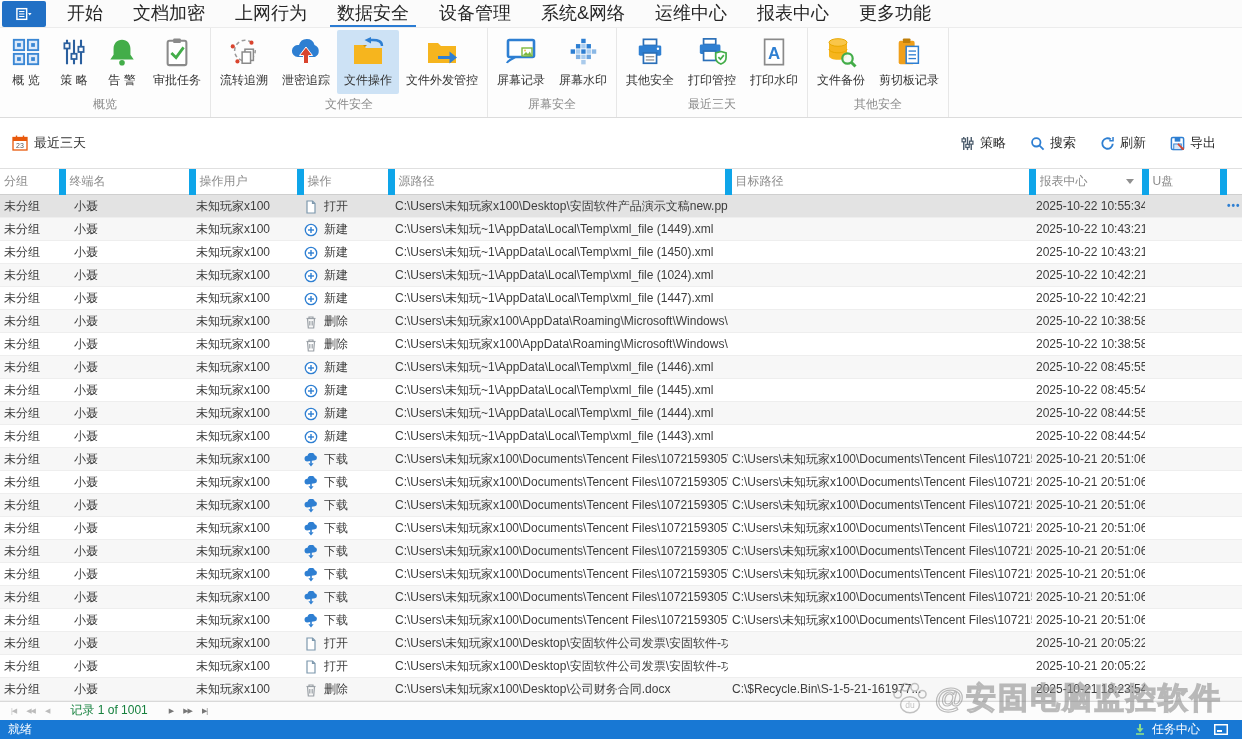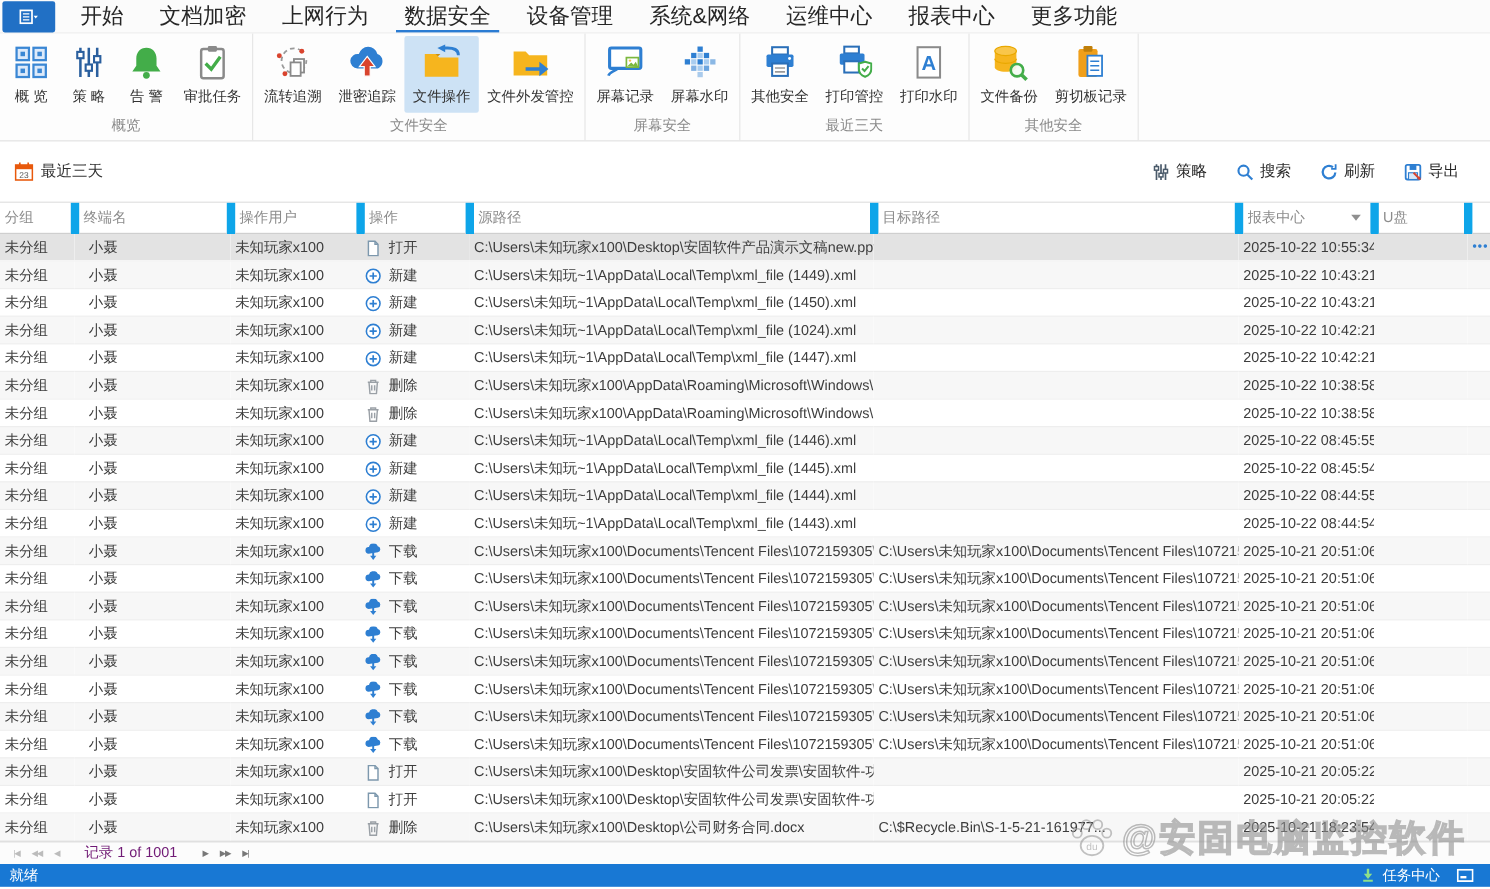--- a/index.html
+++ b/index.html
@@ -46,21 +46,21 @@
   tr.op-new .op-icon.new { display:inline-block; }
   tr.op-delete .op-icon.delete { display:inline-block; }
   tr.op-download .op-icon.download { display:inline-block; }
   .row-menu { visibility:hidden; color:#2e7fd2; font-weight:bold; font-size:10px; letter-spacing:1px; display:block; text-align:center; }
   tr.selected .row-menu { visibility:visible; }
 
   
   .pager { height:19px; border-top:1px solid #d9d9d9; display:flex; align-items:center; padding:0 6px; background:#fcfcfc; }
   .pg-btn { font-size:7px; letter-spacing:-1px; color:#777; padding:0 5px; cursor:default; }
   .pg-btn.disabled { color:#bcbcbc; }
-  .pg-label { font-size:12px; color:#701a75; margin:0 16px;text-align:center; }
+  .pg-label { font-size:12px; color:#15803d; margin:0 16px;text-align:center; }
 
   
   .statusbar { height:19px; background:#1878d4; display:flex; align-items:center; color:#fff; padding:0 8px; font-size:12px; }
   .status-spacer { flex:1; }
   .status-right { display:flex; align-items:center; gap:6px; margin-right:6px; }
 
   
   .watermark { position:absolute; right:20px; bottom:22px; display:flex; align-items:center; gap:6px; opacity:.6; pointer-events:none; z-index:5; }
   .watermark-text { font-size:30px; font-weight:bold; letter-spacing:2px; color:rgba(255,255,255,.08); -webkit-text-stroke:1.2px #8f8f8f; white-space:nowrap; }
 </style>

